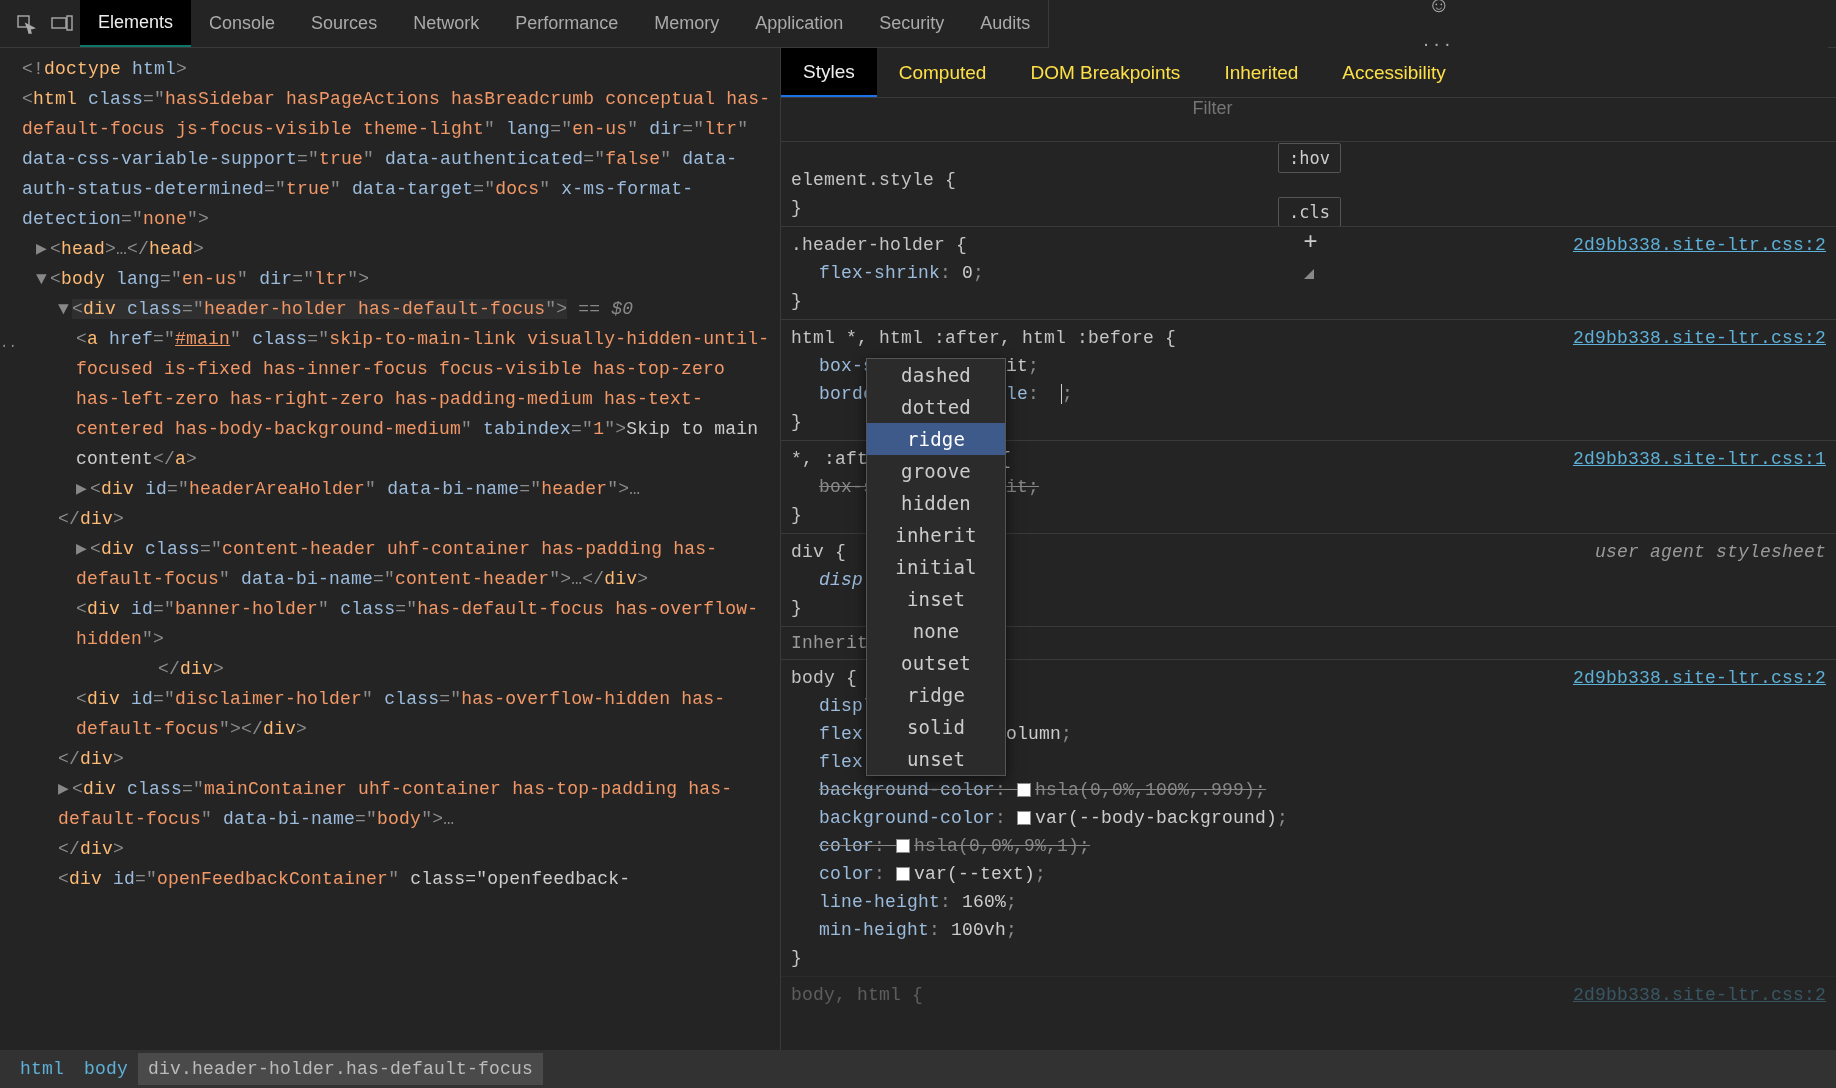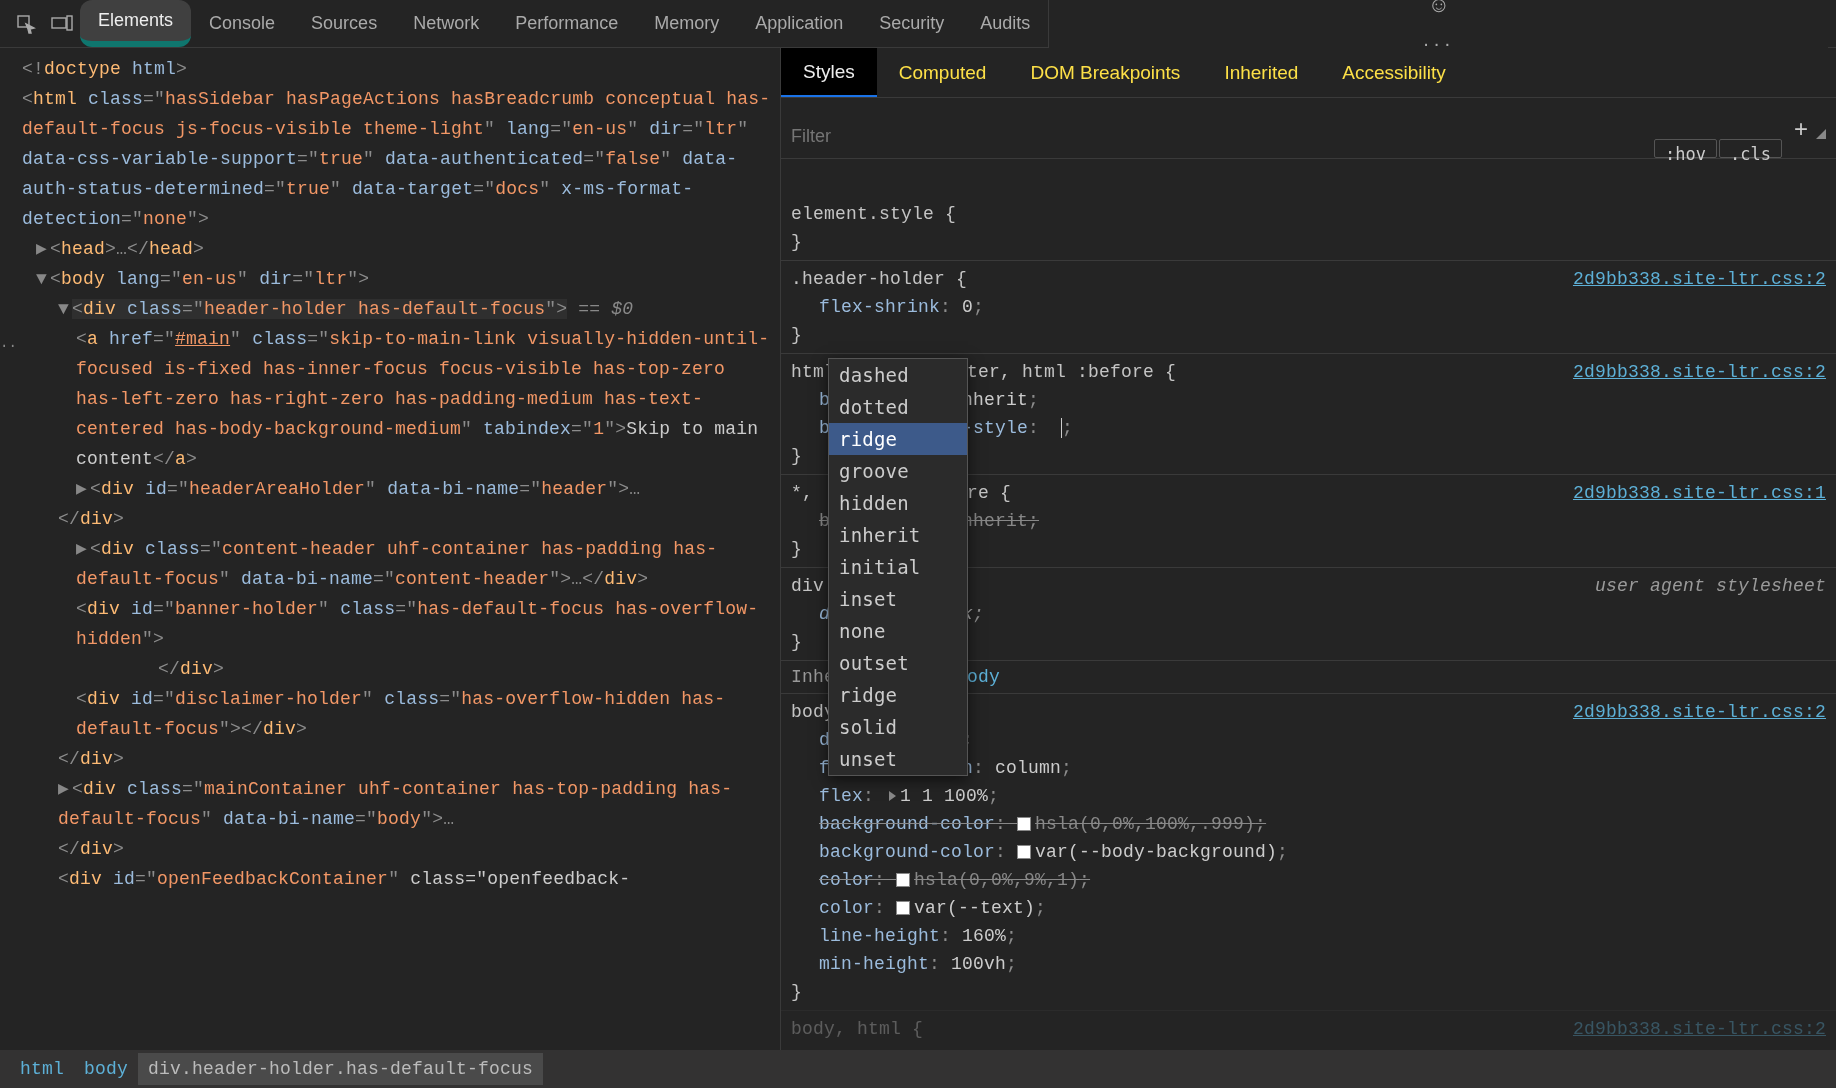--- a/index.html
+++ b/index.html
@@ -4,69 +4,69 @@
 <style>
 * { margin:0; padding:0; box-sizing:border-box; }
 body { background:#242424; color:#ccc; font-family:"Segoe UI",Arial,sans-serif; font-size:14px; width:1836px; height:1088px; overflow:hidden; position:relative; }
 .mono { font-family:Menlo,Consolas,"Courier New",monospace; font-size:18px; letter-spacing:0.2px; }
 
 
 .topbar { height:48px; background:#242424; display:flex; align-items:center; padding:0 8px; border-bottom:1px solid #3a3a3a; }
 .topbar .ticon { width:36px; height:36px; display:flex; align-items:center; justify-content:center; color:#aaa; }
 .tabs { display:flex; height:100%; }
 .tab { padding:0 18px; display:flex; align-items:center; color:#aaa; font-size:18px; cursor:pointer; }
-.tab.active { color:#eee; background:#404040; border-bottom:6px solid #0f766e;border-radius:12px; }
+.tab.active { color:#eee; background:#000000; border-bottom:2px solid #0f766e; }
 .topbar .right { margin-left:auto; display:flex; gap:14px; align-items:center; color:#aaa; }
 
 
 .main { display:flex; height:calc(100% - 48px - 38px); }
 .left { width:780px; overflow:hidden; position:relative; background:#242424; }
-.right { flex:1; display:flex; flex-direction:column; background:#242424; border-left:1px solid #3a3a3a;gap:17px; }
+.right { flex:1; display:flex; flex-direction:column; background:#242424; border-left:1px solid #3a3a3a; }
 
 
 .dom { padding:6px 0 6px 8px; line-height:30px; font-size:18px; }
 .dom .row { white-space:normal; word-break:break-word; }
 .ind1{padding-left:14px}.ind2{padding-left:28px}.ind3{padding-left:50px}.ind4{padding-left:68px}
 .pun{color:#8c8c8c}.tag{color:#fdba74}.attn{color:#9bbbdc}.attv{color:#f29766}.txt{color:#ccc}.grey{color:#888}.sel{color:#888;font-style:italic}
 .href{color:#f29766;text-decoration:underline}
 .tri{display:inline-block;width:14px;color:#888}
 .dots{position:absolute;left:0;top:290px;color:#888;font-size:14px}
 .hlrow{background:#2f2f2f;display:inline}
 
 
 .crumb { position:absolute; bottom:0; left:0; right:0; height:38px; background:#333232; display:flex; align-items:center; padding:0 10px; color:#5db0d7; font-size:18px; gap:0; }
 .crumb span{padding:6px 10px}
 .crumb .cur{background:#4a4a4a;color:#bbb}
 
 
 .subtabs { height:50px; display:flex; align-items:center; border-bottom:1px solid #3a3a3a; background:#242424; }
 .subtab { padding:0 22px; height:100%; display:flex; align-items:center; font-size:19px; color:#fde047; cursor:pointer; }
 .subtab.active { color:#eee; background:#000; border-bottom:2px solid #1a73e8; }
-.filterbar { height:44px; display:flex; border-bottom:1px solid #3a3a3a; padding:0 10px; }
+.filterbar { height:44px; display:flex; align-items:center; border-bottom:1px solid #3a3a3a; padding:0 10px;flex-direction:column; }
 .filterbar input { flex:1; background:transparent; border:none; color:#ccc; font-size:18px; outline:none; }
 .pill { padding:4px 10px; color:#ccc; font-size:17px; font-family:Menlo,monospace; cursor:pointer; border:1px solid #555; border-radius:2px; margin-left:2px;margin-top:24px; }
 .plus { margin:0 8px 0 12px; font-size:24px; color:#ccc; cursor:pointer; }
 .corner{width:0;height:0;border-style:solid;border-width:0 0 10px 10px;border-color:transparent transparent #888 transparent;margin-top:14px}
 
 .rules { flex:1; overflow:hidden; position:relative;margin-top:20px; }
 .rule { border-top:1px solid #3a3a3a; padding:4px 10px 4px 10px; line-height:28px; position:relative; }
 .rule:first-child{border-top:none}
 .selr{color:#c4c4c4}
 .propn{color:#9bbbdc}
 .link{position:absolute;right:10px;top:4px;color:#5db0d7;text-decoration:underline;font-size:18px;cursor:pointer}
 .strike{text-decoration:line-through;color:#888}
 .ital{font-style:italic;color:#aaa}
 .ualabel{position:absolute;right:10px;top:4px;color:#9a9a9a;font-style:italic;font-size:18px}
 .sw{display:inline-block;width:14px;height:14px;border:1px solid #888;vertical-align:middle;margin-right:4px;background:#fff}
 .inhhdr{color:#999;padding:6px 10px;border-top:1px solid #3a3a3a}
 .inhhdr .bd{color:#5db0d7}
 .exp{display:inline-block;width:0;height:0;border-top:5px solid transparent;border-bottom:5px solid transparent;border-left:7px solid #888;margin:0 4px;vertical-align:middle}
 
 
-.ac { position:absolute; left:828px; top:358px; width:140px; background:#2b2b2b; border:1px solid #555; z-index:50; box-shadow:0 4px 14px rgba(0,0,0,.6); }
+.ac { position:absolute; left:866px; top:358px; width:140px; background:#2b2b2b; border:1px solid #555; z-index:50; box-shadow:0 4px 14px rgba(0,0,0,.6);text-align:center; }
 .ac .it { padding:2px 10px; color:#ccc; font-size:19px; line-height:28px; cursor:pointer; font-family:Menlo,monospace; }
 .ac .it.hl { background:#3d5a8a; color:#fff; }
 
 
 .fade { position:absolute; left:0; right:0; bottom:0; height:60px; background:linear-gradient(transparent,#242424); pointer-events:none; }
 </style>
 </head>
 <body>
 
 <div class="topbar">

